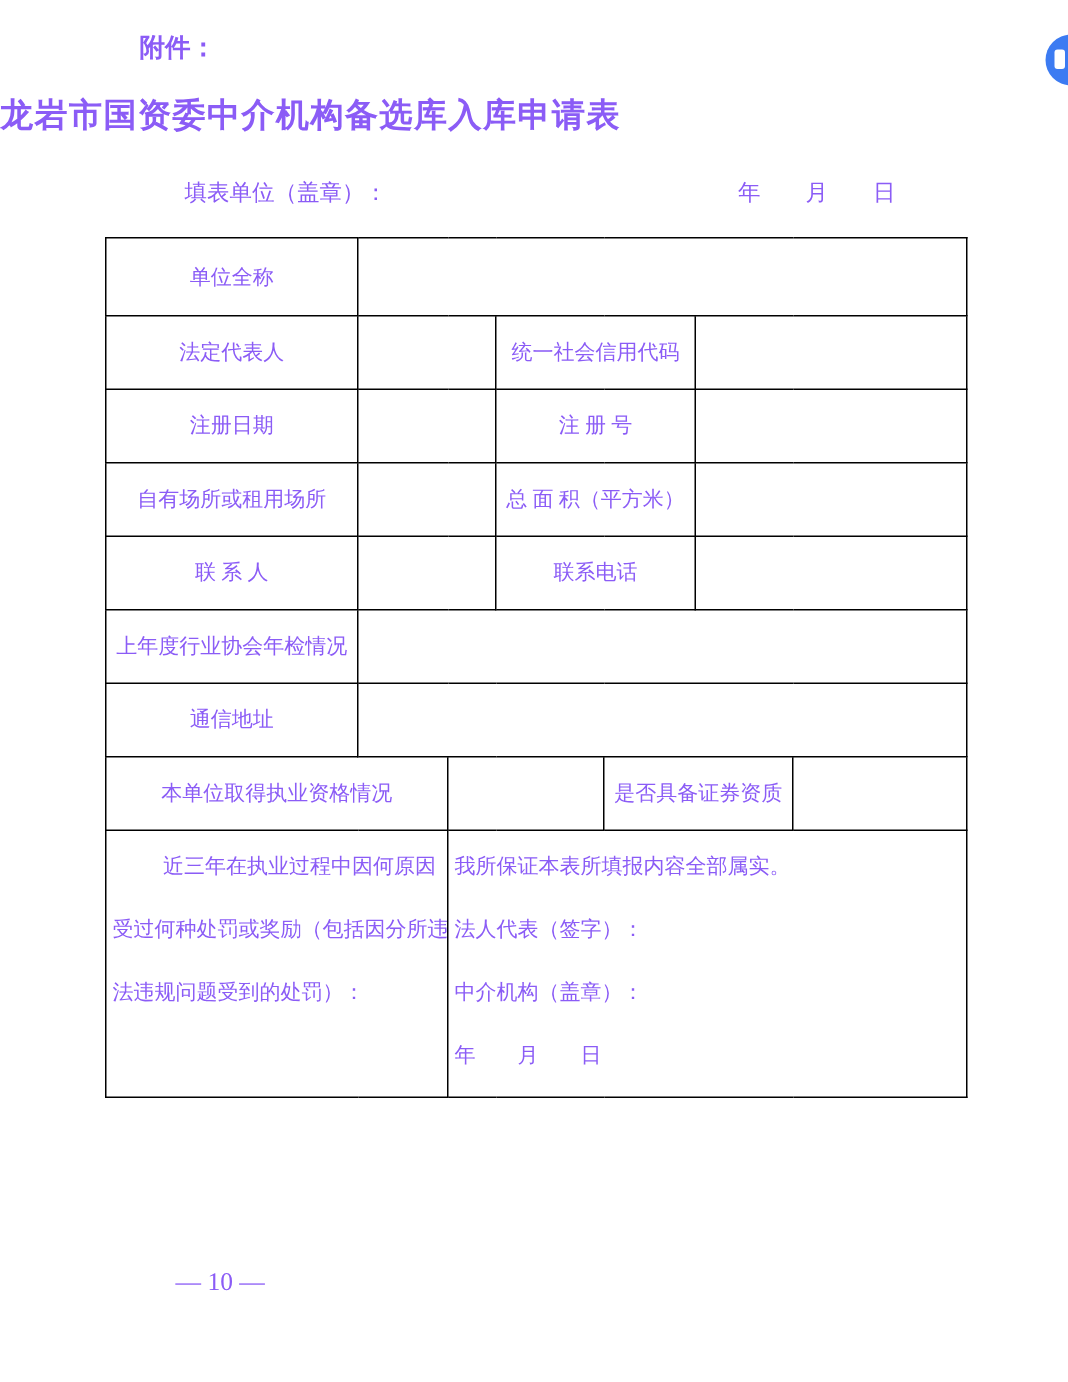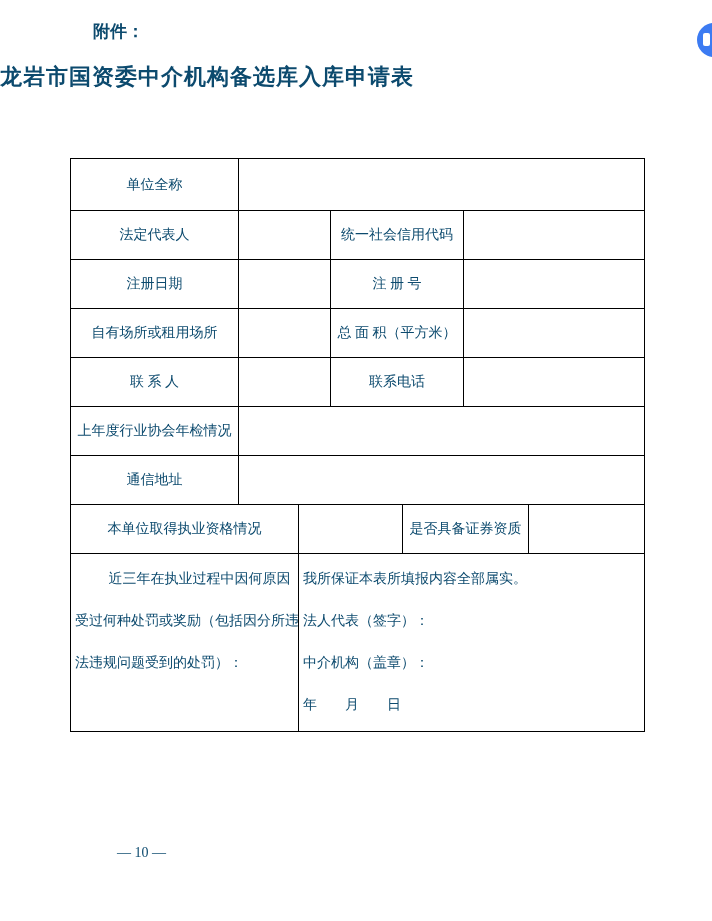--- a/index.html
+++ b/index.html
@@ -1,18 +1,18 @@
 <!DOCTYPE html>
 <html><head>
 <meta charset="utf-8">
 <style>
   html,body { margin:0; padding:0; background:#ffffff; }
   .page {
     position:relative; width:712px; height:921px; background:#ffffff;
-    overflow:hidden; color:#0c4a6e;
+    overflow:hidden; color:#8b5cf6;
     font-family:"Liberation Serif","DejaVu Serif",serif;
   }
   .attachment { position:absolute; left:93px; top:20px; font-size:17px; font-weight:bold; }
   .title {
     position:absolute; left:0; right:0; top:62px; margin:0;
     text-align:left; font-size:22px; font-weight:bold; letter-spacing:1px;
   }
   .subheader {
     position:absolute; left:123px; right:115px; top:119px;
     display:flex; justify-content:space-between; font-size:15px;
@@ -28,39 +28,43 @@
   td.lbl { text-align:center; }
   tr.r1  { height:52px; }
   tr.r   { height:49px; }
   tr.r10 { height:44px; }
   tr.r11 { height:178px; }
   tr.r11 td { vertical-align:top; }
   .penalty-cell { padding:10px 6px 0 16px; }
   .decl-cell    { padding:10px 6px 0 30px; }
   .line { line-height:42px; white-space:nowrap; }
   .line.indent { text-indent:2.4em; }
-  .footer { position:absolute; left:117px; top:845px; font-size:14px; }
+  .footer { position:absolute; left:117px; top:845px; font-size:17px; }
   .fab {
     position:absolute; left:697px; top:23px; width:34px; height:34px;
     border-radius:50%; background:#3c7bf2; border:none; padding:0; cursor:pointer;
   }
   .fab .glyph {
     position:absolute; left:6px; top:10px; width:7px; height:13px;
     background:#ffffff; border-radius:2px;
   }
 </style>
 </head>
 <body>
 
 <div class="page">
 
   <div class="attachment">附件：</div>
 
   <h1 class="title">龙岩市国资委中介机构备选库入库申请表</h1>
 
+  <div class="subheader">
+    <span>填表单位（盖章）：</span>
+    <span>年　　月　　日</span>
+  </div>
 
   <table class="form">
     <colgroup>
       <col style="width:168px">
         <col style="width:60px">
         <col style="width:32px">
       <col style="width:72px">
         <col style="width:61px">
         <col style="width:65px">
       <col style="width:116px">

